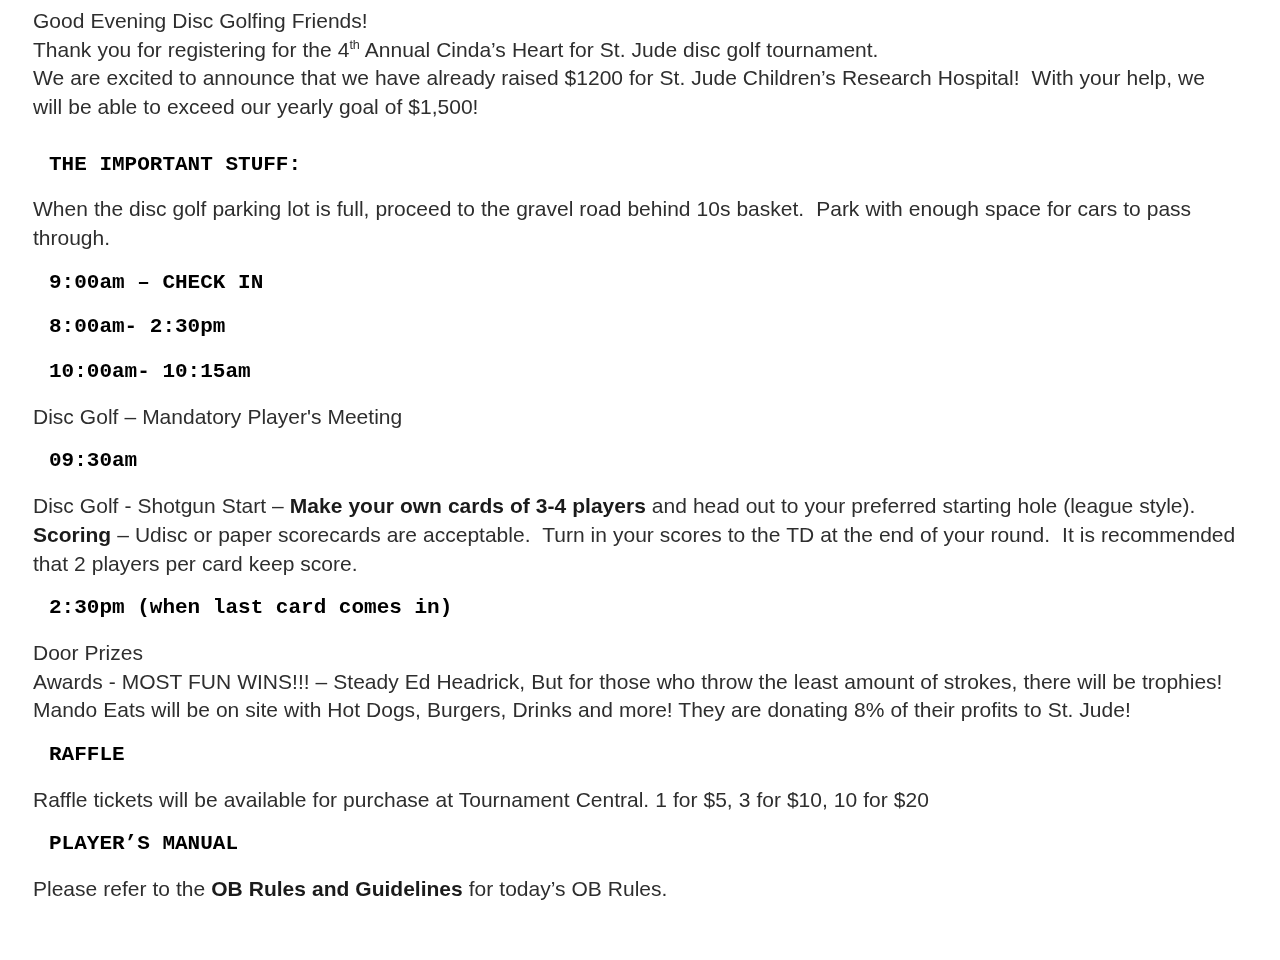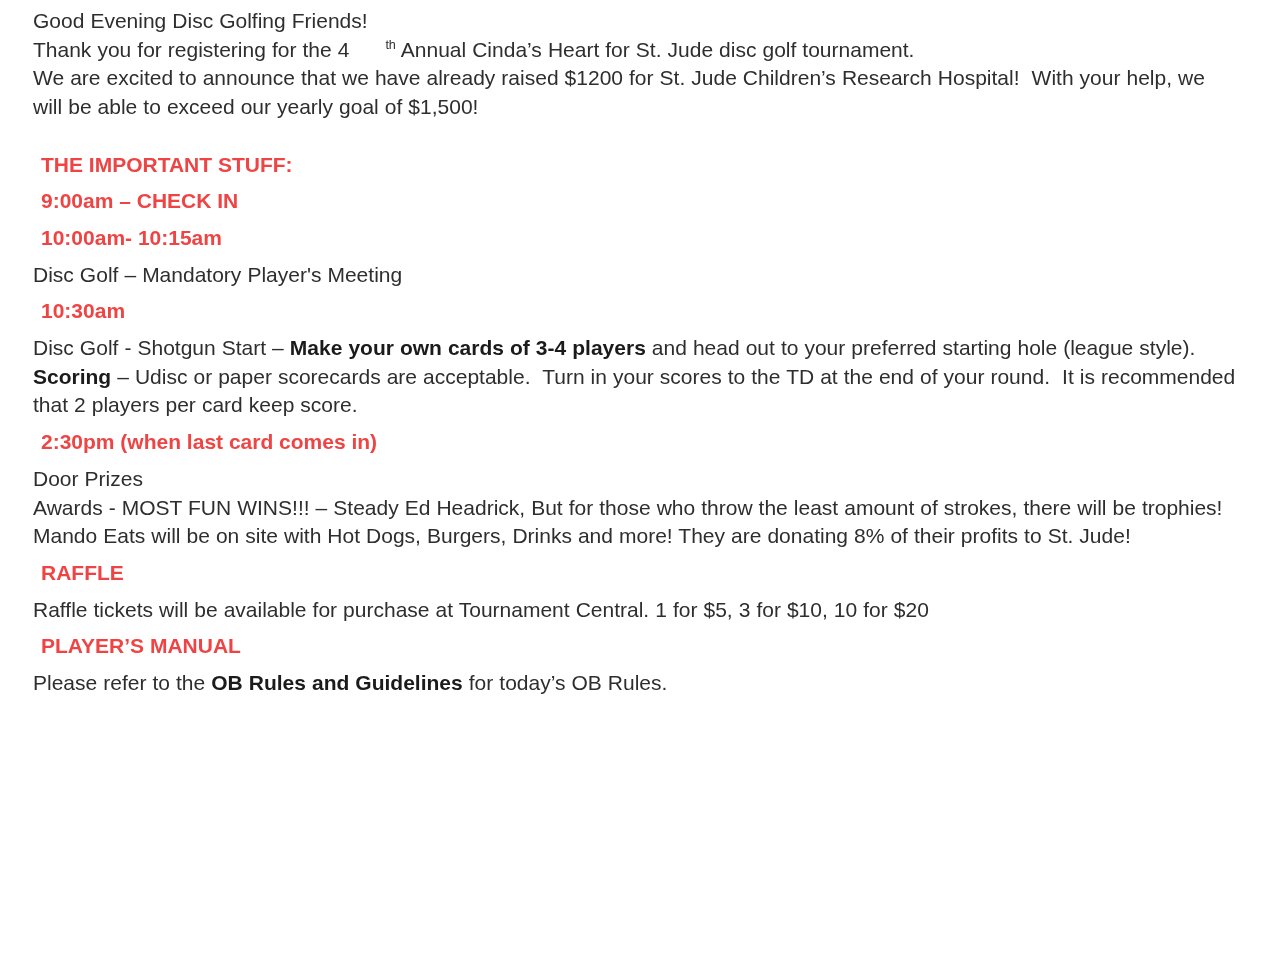--- a/index.html
+++ b/index.html
@@ -22,59 +22,61 @@
   p.line {
     margin: 0;
     white-space: pre-wrap;
     word-spacing: 0.2px;
   }
   .bold {
     font-weight: 700;
     color: #1b1b1b;
   }
   p.heading {
-    margin: 8px;
+    margin: 16px;
     font-weight: 700;
-    color: #ef4444;
+    color: #000000;
     white-space: pre-wrap;
+    font-family: Liberation Mono, monospace;
   }
   p.gap-above {
     margin-top: 28.7px;
   }
   sup.ord {
     font-size: 0.6em;
     vertical-align: super;
     line-height: 0;
-    margin-left: 36px;
   }
 </style>
 </head>
 <body>
 
 <div class="page">
 
   <p class="line"><span>Good Evening Disc Golfing Friends!</span></p>
 
   <p class="line"><span>Thank you for registering for the 4</span><sup class="ord">th</sup><span> Annual Cinda’s Heart for St. Jude disc golf tournament.</span></p>
 
   <p class="line"><span>We are excited to announce that we have already raised $1200 for St. Jude Children’s Research Hospital!  With your help, we will be able to exceed our yearly goal of $1,500!</span></p>
 
   <p class="heading gap-above"><span>THE IMPORTANT STUFF:</span></p>
 
 
+  <p class="line"><span>When the disc golf parking lot is full, proceed to the gravel road behind 10s basket.  Park with enough space for cars to pass through.</span></p>
 
   <p class="heading"><span>9:00am – CHECK IN</span></p>
 
+  <p class="heading"><span>8:00am- 2:30pm</span></p>
 
 
   <p class="heading"><span>10:00am- 10:15am</span></p>
 
   <p class="line"><span>Disc Golf – Mandatory Player's Meeting</span></p>
 
-  <p class="heading"><span>10:30am</span></p>
+  <p class="heading"><span>09:30am</span></p>
 
   <p class="line"><span>Disc Golf - Shotgun Start – </span><span class="bold">Make your own cards of 3-4 players</span><span> and head out to your preferred starting hole (league style).</span></p>
 
   <p class="line"><span class="bold">Scoring</span><span> – Udisc or paper scorecards are acceptable.  Turn in your scores to the TD at the end of your round.  It is recommended that 2 players per card keep score.</span></p>
 
   <p class="heading"><span>2:30pm (when last card comes in)</span></p>
 
   <p class="line"><span>Door Prizes</span></p>
 
 

